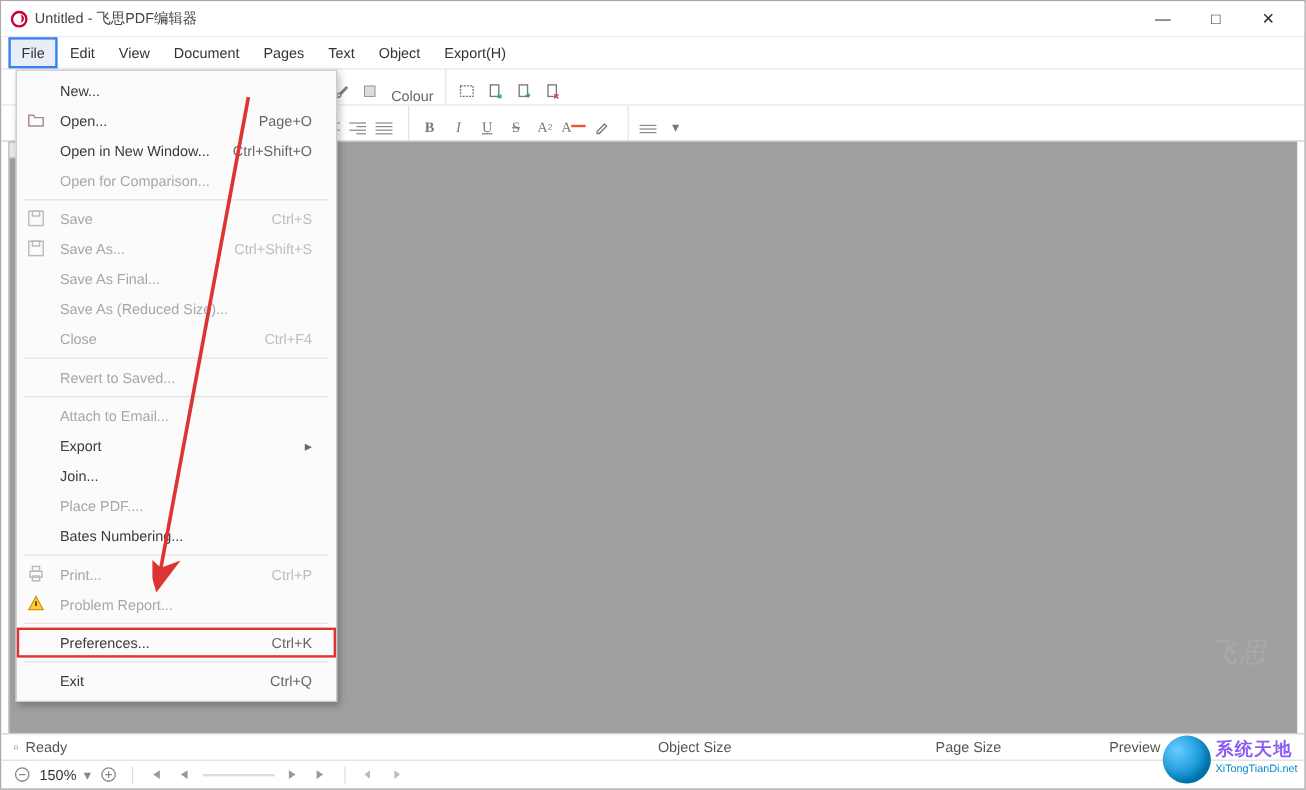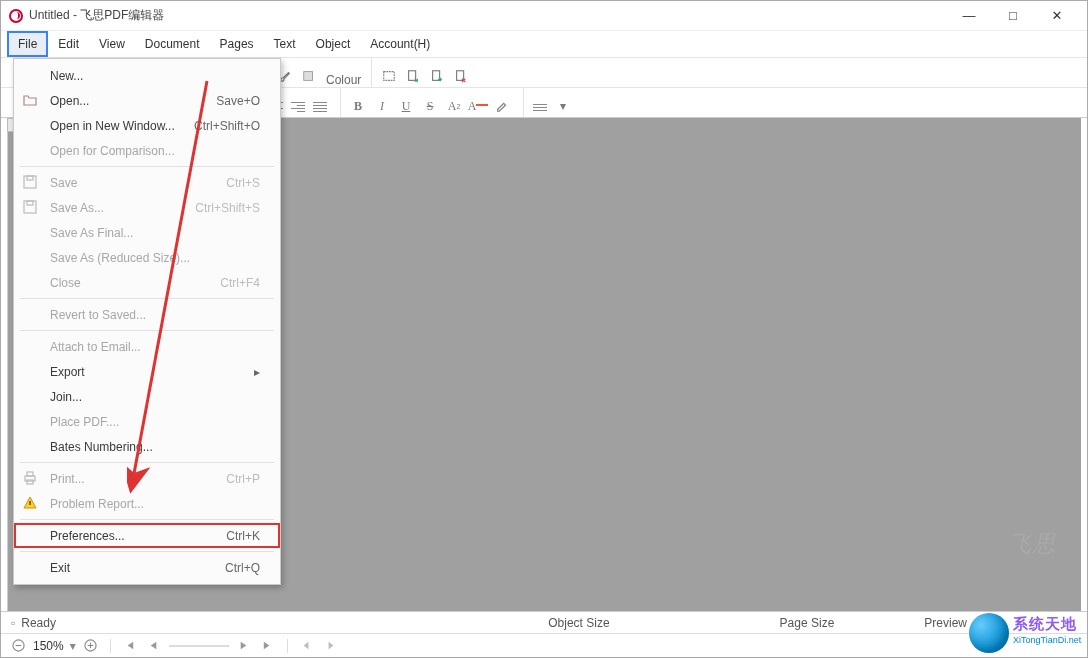--- a/index.html
+++ b/index.html
@@ -67,21 +67,21 @@
 </div>
 
 <div class="menubar">
   <div class="mi active">File</div>
   <div class="mi">Edit</div>
   <div class="mi">View</div>
   <div class="mi">Document</div>
   <div class="mi">Pages</div>
   <div class="mi">Text</div>
   <div class="mi">Object</div>
-  <div class="mi">Account(H)</div>
+  <div class="mi">Export(H)</div>
 </div>
 
 <div class="toolbar">
   <div class="tb-group">
     <div class="tico">
         <svg viewBox="0 0 16 16" fill="none" stroke="currentColor" stroke-width="1.3">
           <path d="M11 13A5 5 0 1 0 6 4H3m0 0 2-2M3 4l2 2"></path>
         </svg>
       </div>
     <div class="tico">
@@ -237,21 +237,21 @@
 
 <div class="dropdown">
   <div class="di">
       <span>New...</span>
     </div>
   <div class="di">
     <span class="ic"><svg viewBox="0 0 16 16" fill="none" stroke="#a88" stroke-width="1.2">
           <path d="M2 4h4l1 2h7v7H2z"></path>
         </svg></span>
     <span>Open...</span>
-      <span class="shortcut">Save+O</span>
+      <span class="shortcut">Page+O</span>
   </div>
   <div class="di">
       <span>Open in New Window...</span>
       <span class="shortcut">Ctrl+Shift+O</span>
     </div>
   <div class="di disabled">
       <span>Open for Comparison...</span>
     </div>
   <div class="sep"></div>
   <div class="di disabled">

